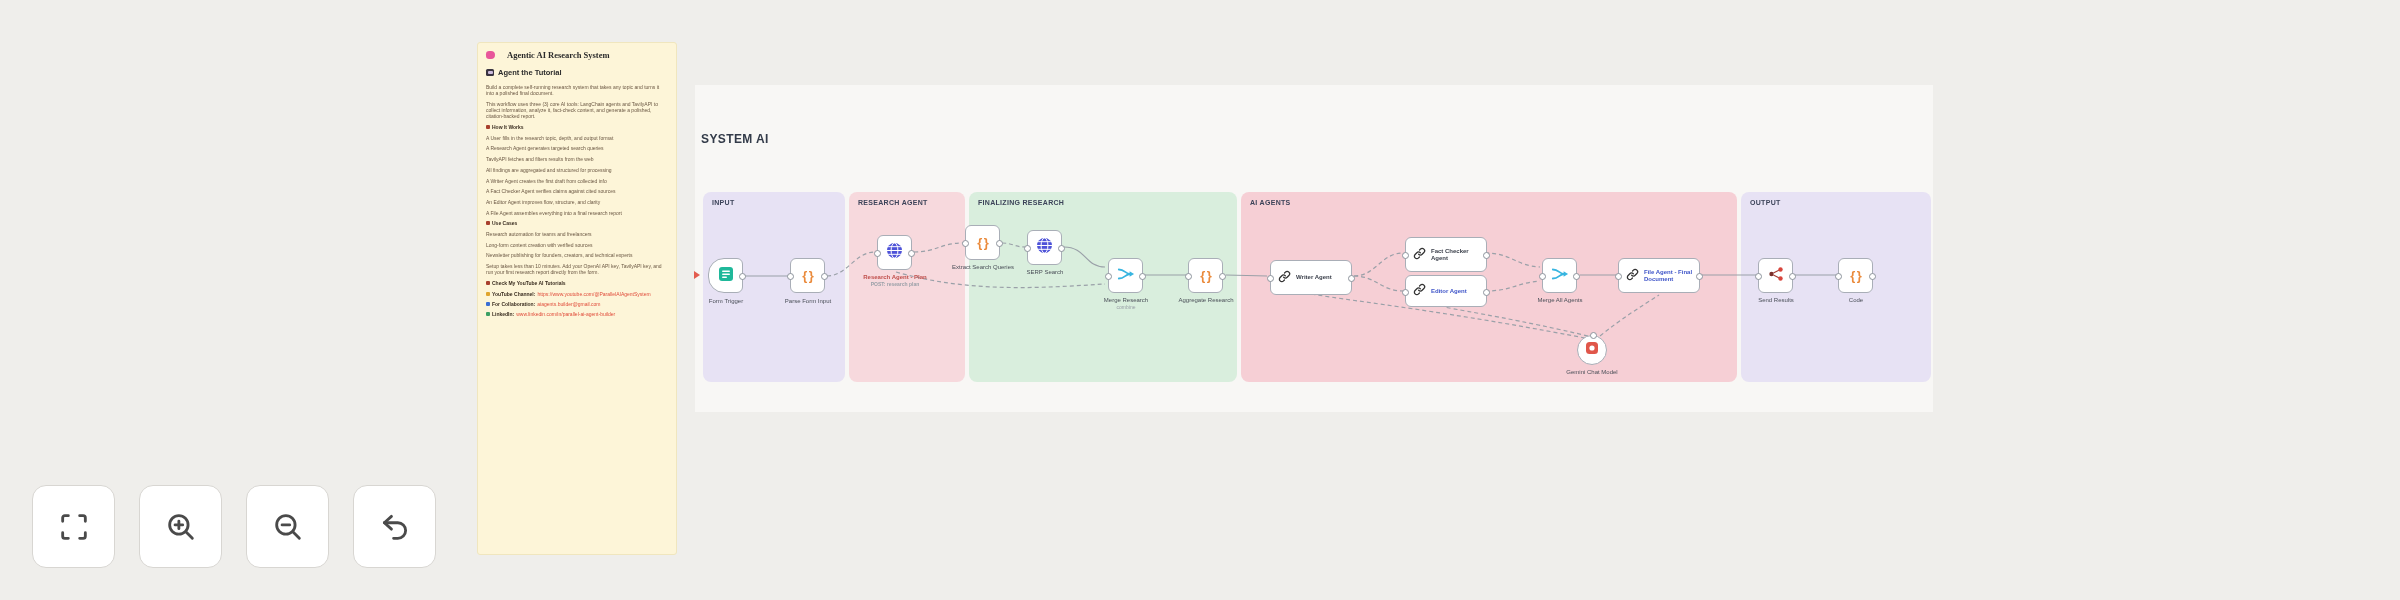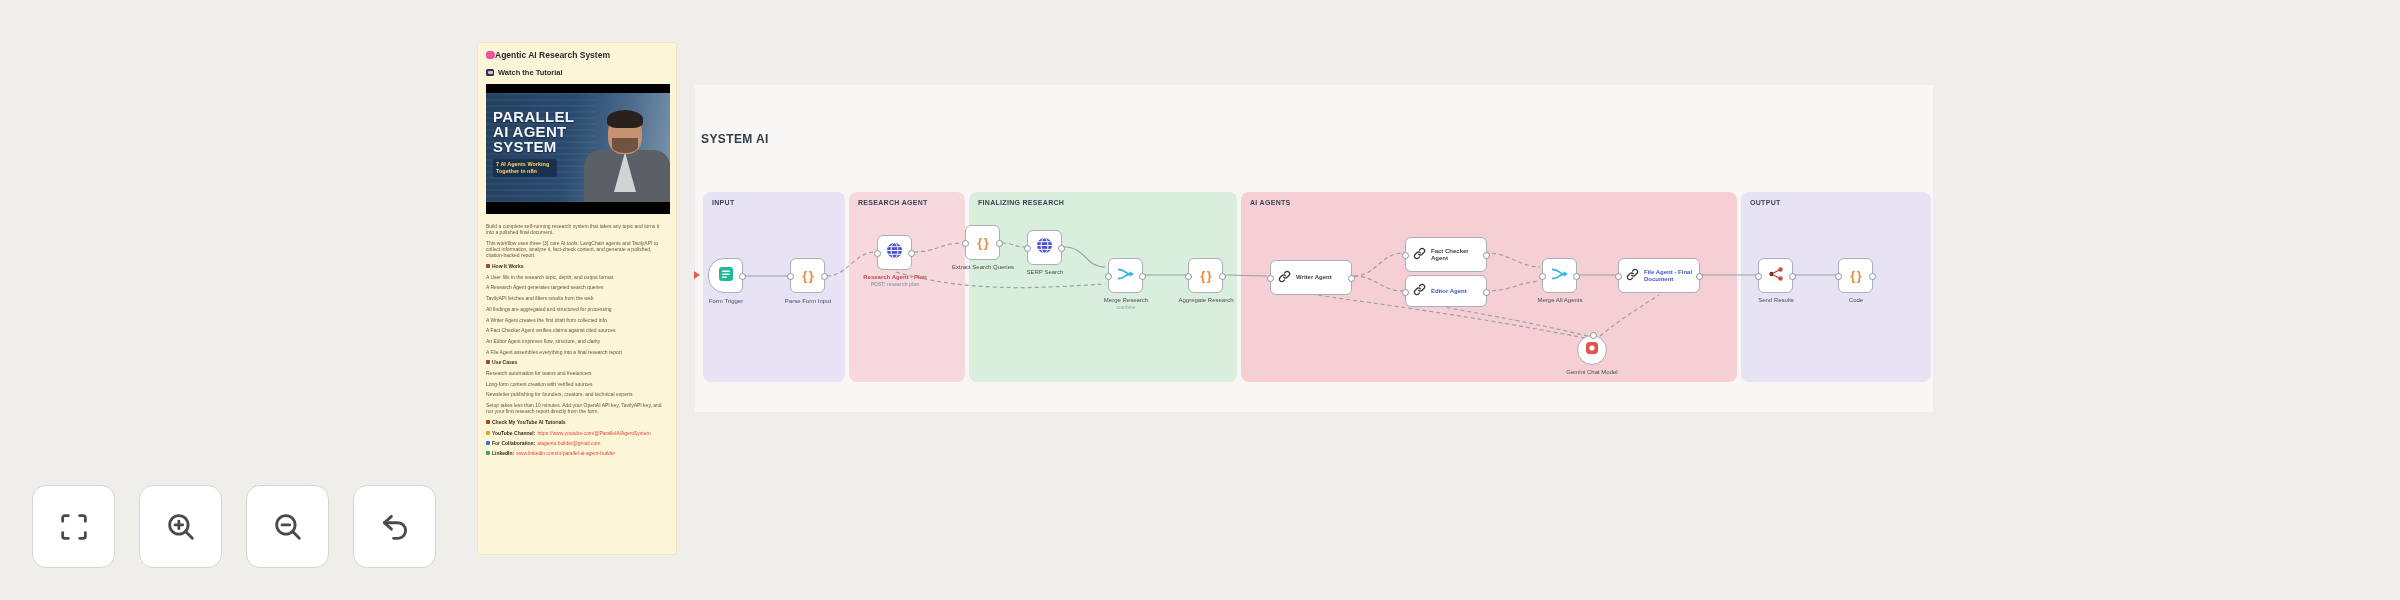--- a/index.html
+++ b/index.html
@@ -3,21 +3,21 @@
 <meta charset="utf-8">
 <style>
   * { box-sizing: border-box; margin: 0; padding: 0; }
   html,body { width:2400px; height:600px; }
   body { font-family:"Liberation Sans", sans-serif; background:#efeeeb; position:relative; overflow:hidden; }
   .stage { position:absolute; inset:0; }
 
   
   .sticky { position:absolute; left:477px; top:42px; width:200px; height:513px;
             background:#fdf5d8; border:1px solid #f0e6be; border-radius:3px; padding:7px 8px; overflow:hidden; }
-  .sticky-title-row { display:flex; align-items:center; gap:0; margin-bottom:8px; }
+  .sticky-title-row { display:flex; align-items:center; gap:12px; margin-bottom:8px;font-family:Liberation Serif, serif; }
   .sticky-title { font-size:8.5px; font-weight:bold; color:#2b2b2b; }
   .sticky-sub-row { display:flex; align-items:center; gap:4px; margin-bottom:7px; }
   .sticky-sub { font-size:7.5px; font-weight:bold; color:#2b2b2b; }
   .icon-brain { width:9px; height:8px; background:#e8569a; border-radius:4px 5px 5px 4px; display:inline-block; }
   .icon-vhs { width:8px; height:7px; background:#3a3440; border-radius:1.5px; display:inline-block; position:relative; }
   .icon-vhs::after{ content:""; position:absolute; left:1.5px; top:2px; width:5px; height:2.5px; background:#cbd; border-radius:1px;}
 
   .thumb { position:relative; width:184px; height:130px; background:#000; margin-bottom:9px; overflow:hidden; }
   .thumb-inner { position:absolute; left:0; top:9px; right:0; bottom:12px;
                  background:linear-gradient(100deg,#24405e 0%,#2b4a6e 45%,#49698a 70%,#7e97ad 100%); overflow:hidden;}
@@ -93,39 +93,21 @@
 
 <div class="stage">
 
   <div class="sticky">
     <div class="sticky-title-row">
       <span class="icon-brain"></span>
       <span class="sticky-title">Agentic AI Research System</span>
     </div>
     <div class="sticky-sub-row">
       <span class="icon-vhs"></span>
-      <span class="sticky-sub">Watch the Tutorial</span>
-    </div>
-    <div class="thumb">
-      <div class="thumb-inner">
-        <div class="thumb-code"></div>
-        <div class="thumb-title">
-          <span>PARALLEL</span><br>
-          <span>AI AGENT</span><br>
-          <span>SYSTEM</span>
-        </div>
-        <div class="thumb-badge">7 AI Agents Working Together in n8n</div>
-        <div class="person">
-          <div class="body"></div>
-            <div class="shirt"></div>
-            <div class="head"></div>
-            <div class="hair"></div>
-            <div class="beard"></div>
-        </div>
-      </div>
+      <span class="sticky-sub">Agent the Tutorial</span>
     </div>
     <div class="desc" id="sticky-desc">
         <div class="dline p"><span>Build a complete self-running research system that takes any topic and turns it into a polished final document.</span></div>
         <div class="dline p"><span>This workflow uses three (3) core AI tools: LangChain agents and TavilyAPI to collect information, analyze it, fact-check content, and generate a polished, citation-backed report.</span></div>
         <div class="dline h">
           <span class="dbullet"></span>
           <span>How It Works</span>
         </div>
         <div class="dline p"><span>A User fills in the research topic, depth, and output format</span></div>
         <div class="dline p"><span>A Research Agent generates targeted search queries</span></div>

